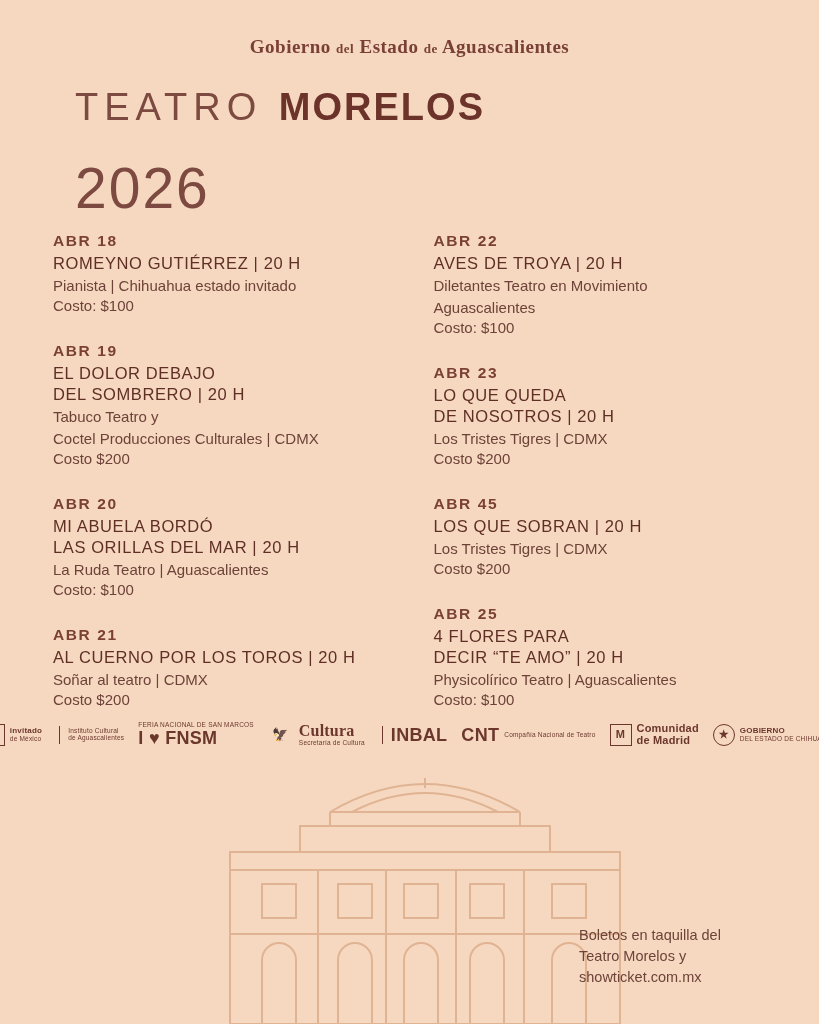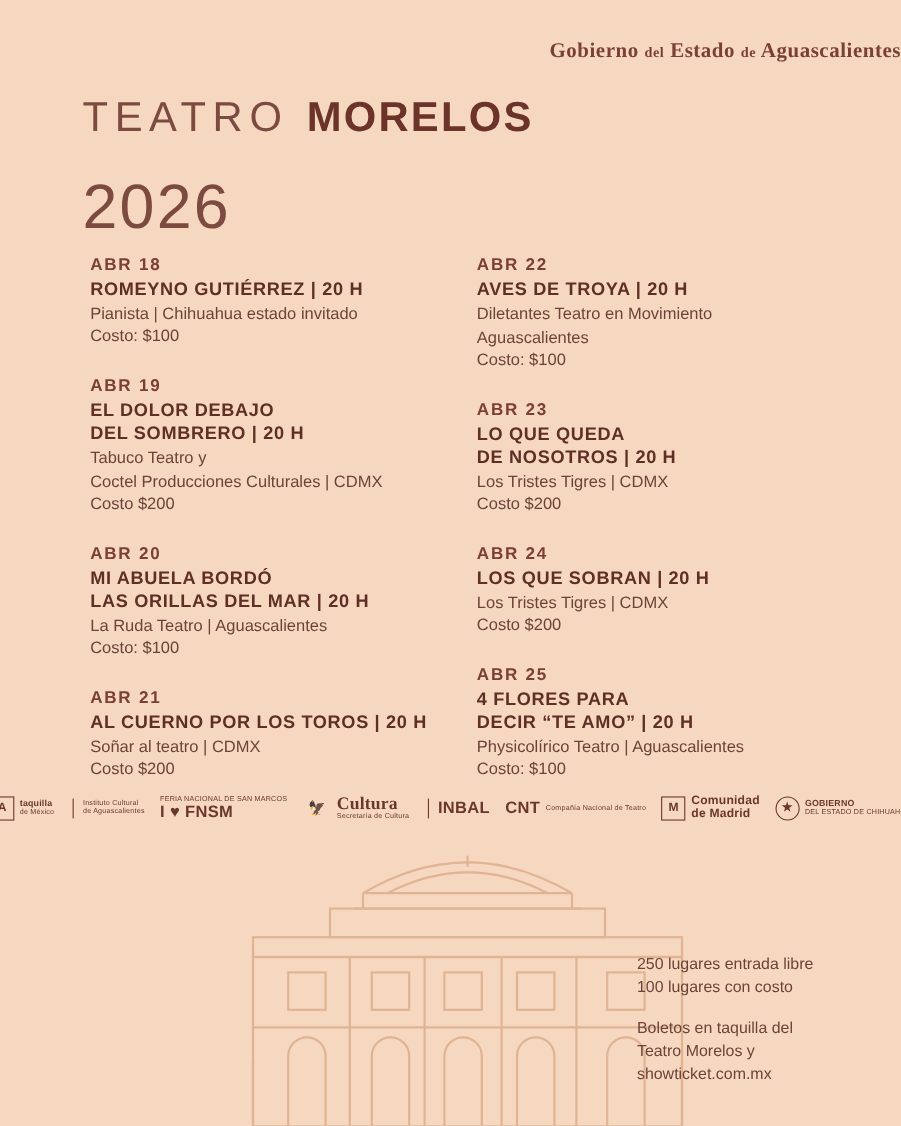--- a/index.html
+++ b/index.html
@@ -27,21 +27,20 @@
     text-align: center;
     padding-top: 36px;
     font-family: "Liberation Serif", serif;
     color: #7a4035;
     letter-spacing: 0.5px;
   }
   .gov-header .line {
     font-size: 19px;
     font-weight: bold;
     white-space: nowrap;
-    text-align: right;
   }
   .gov-header .small {
     font-size: 13px;
     font-weight: bold;
   }
 
   
   .title-block {
     margin: 30px 0 0 75px;
   }
@@ -66,41 +65,41 @@
     margin-top: 28px;
   }
 
   
   .program {
     position: absolute;
     top: 232px;
     left: 0;
     width: 819px;
     display: flex;
-    padding: 0 60px;
+    padding: 0 31px;
     box-sizing: border-box;
   }
   .col {
     width: 50%;
     box-sizing: border-box;
   }
   .col-left { padding-left: 22px; }
   .col-right { padding-left: 24px; }
 
   .event { margin-bottom: 26px; }
   .event .date {
     font-size: 15.5px;
     font-weight: bold;
     letter-spacing: 1.6px;
     color: #7b4034;
     margin-bottom: 3px;
   }
   .event .name {
     font-size: 16.5px;
-    font-weight: bold;
+    font-weight: normal;
     letter-spacing: 0.6px;
     color: #5f2f26;
     line-height: 1.28;
   }
   .event .meta {
     font-size: 15px;
     color: #6d4239;
     line-height: 1.33;
     margin-top: 2px;
     font-weight: 400;
@@ -137,21 +136,21 @@
   }
   .logo .mark {
     border: 1.5px solid #6b372c;
     width: 20px; height: 20px;
     display: flex; align-items: center; justify-content: center;
     font-size: 11px;
     font-weight: bold;
   }
   .logo .mark.round { border-radius: 50%; }
   .logo .big {
-    font-size: 15px;
+    font-size: 18px;
     font-weight: bold;
     letter-spacing: 0.3px;
   }
   .logo .stack { display: flex; flex-direction: column; }
   .logo .tiny { font-size: 6.5px; font-weight: normal; letter-spacing: 0.2px;}
   .logo .sep {
     width: 1px; height: 18px; background: #6b372c; margin: 0 3px;
   }
   .logo .serif {
     font-family: "Liberation Serif", serif;
@@ -254,42 +253,42 @@
       </div>
 
       <div class="event">
         <div class="date">ABR 23</div>
         <div class="name">LO QUE QUEDA<br>DE NOSOTROS | 20 H</div>
         <div class="meta">Los Tristes Tigres | CDMX</div>
         <div class="cost">Costo $200</div>
       </div>
 
       <div class="event">
-        <div class="date">ABR 24</div>
+        <div class="date">ABR 45</div>
         <div class="name">LOS QUE SOBRAN | 20 H</div>
         <div class="meta">Los Tristes Tigres | CDMX</div>
         <div class="cost">Costo $200</div>
       </div>
 
       <div class="event">
         <div class="date">ABR 25</div>
         <div class="name">4 FLORES PARA<br>DECIR “TE AMO” | 20 H</div>
         <div class="meta">Physicolírico Teatro | Aguascalientes</div>
         <div class="cost">Costo: $100</div>
       </div>
 
     </div>
   </div>
 
   <div class="logos">
 
     <div class="logo">
       <span class="mark">A</span>
       <span class="stack">
-        <span>taquilla</span>
+        <span>invitado</span>
         <span class="tiny">de México</span>
       </span>
     </div>
 
     <div class="logo">
       <span class="sep"></span>
       <span class="stack">
         <span class="tiny">Instituto Cultural</span>
         <span class="tiny">de Aguascalientes</span>
       </span>
@@ -374,23 +373,19 @@
       <line x1="456" y1="106" x2="456" y2="260"></line>
       <line x1="524" y1="106" x2="524" y2="260"></line>
 
       <line x1="230" y1="200" x2="230" y2="260"></line>
       <line x1="620" y1="200" x2="620" y2="260"></line>
     </g>
   </svg>
 
   <div class="notes">
     <p>
-      <span>250 lugares entrada libre</span><br>
-      <span>100 lugares con costo</span>
-    </p>
-    <p>
       <span>Boletos en taquilla del</span><br>
       <span>Teatro Morelos y</span><br>
       <span>showticket.com.mx</span>
     </p>
   </div>
 
 </div>
 
 </body></html>

